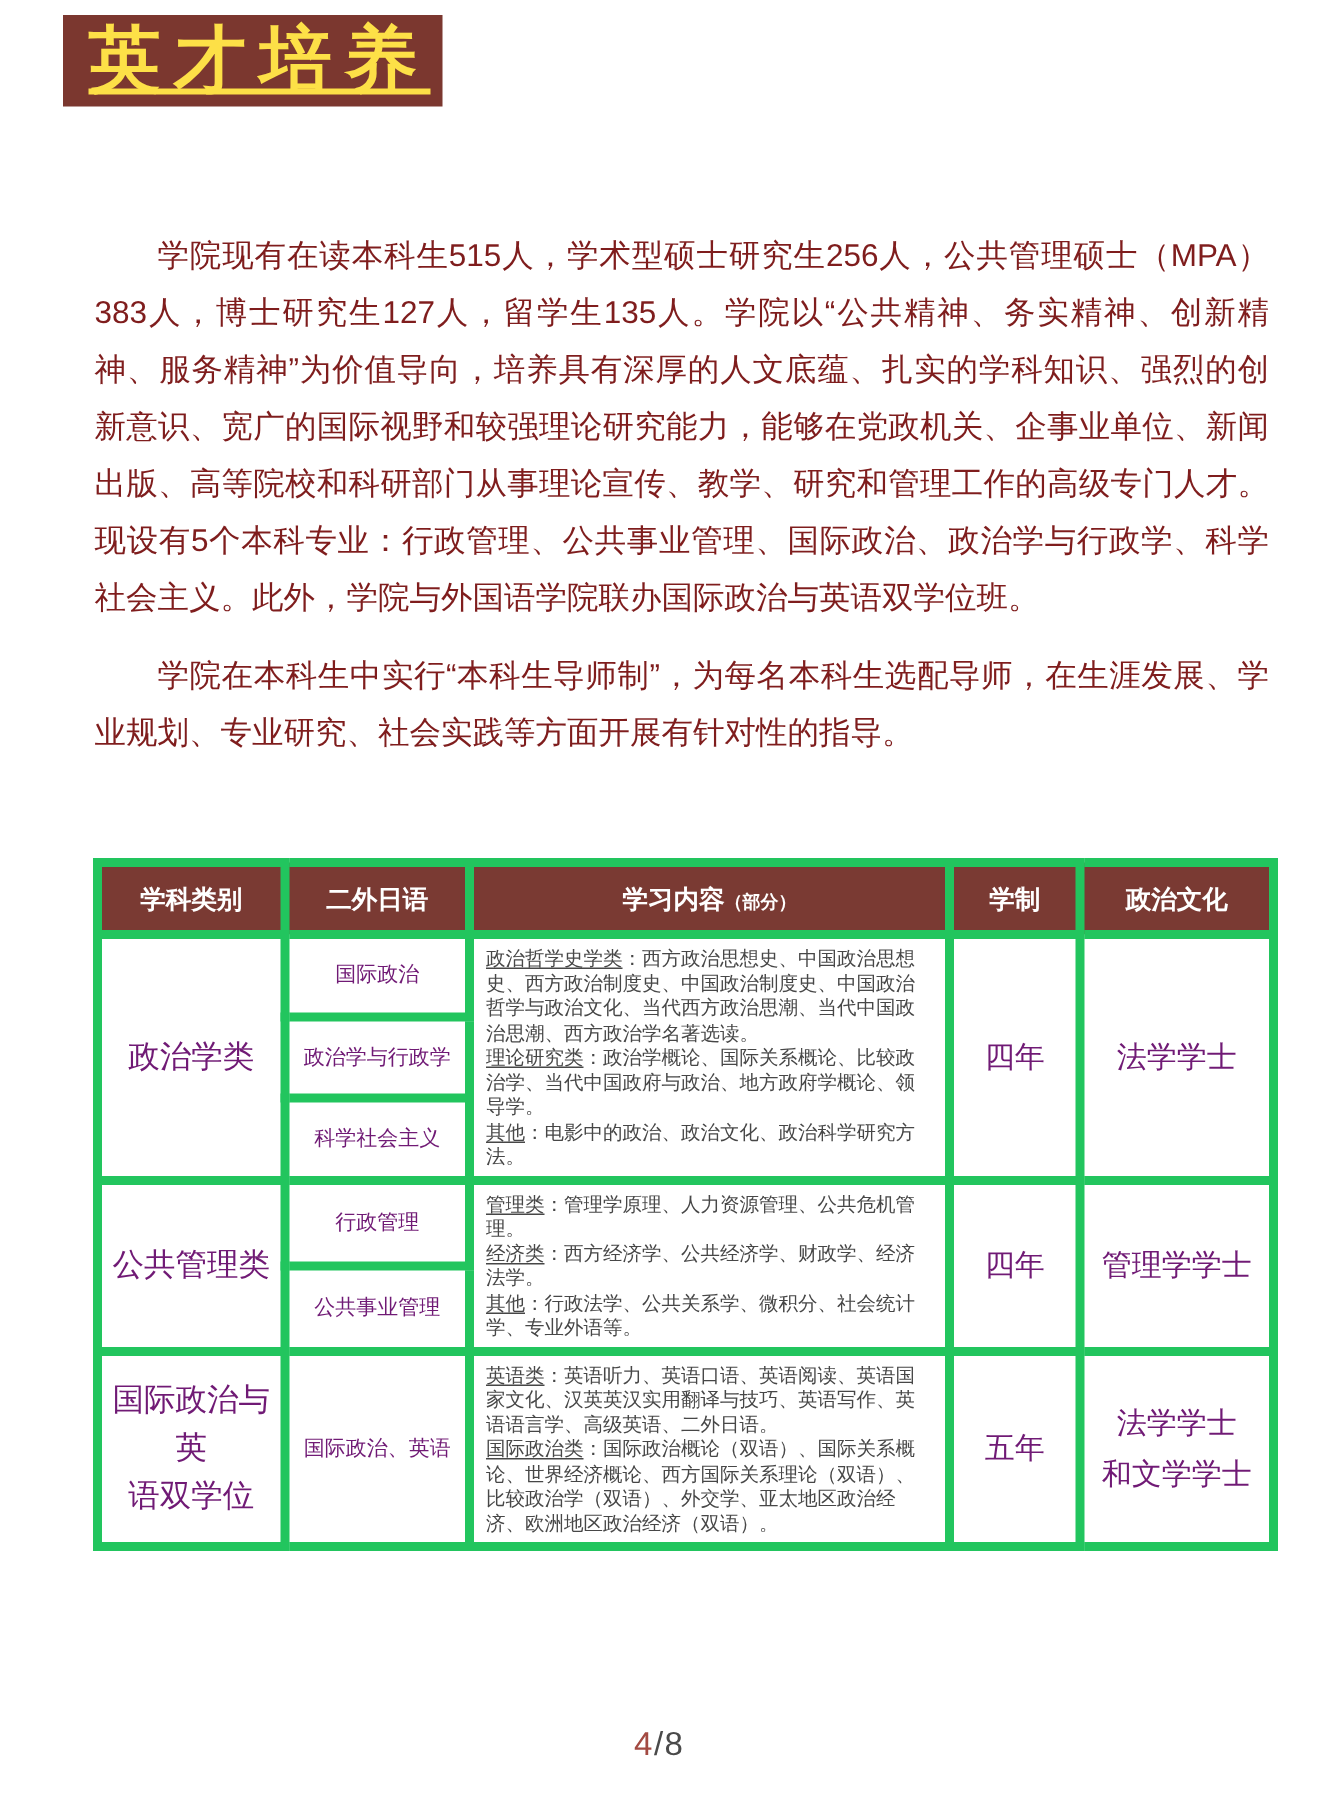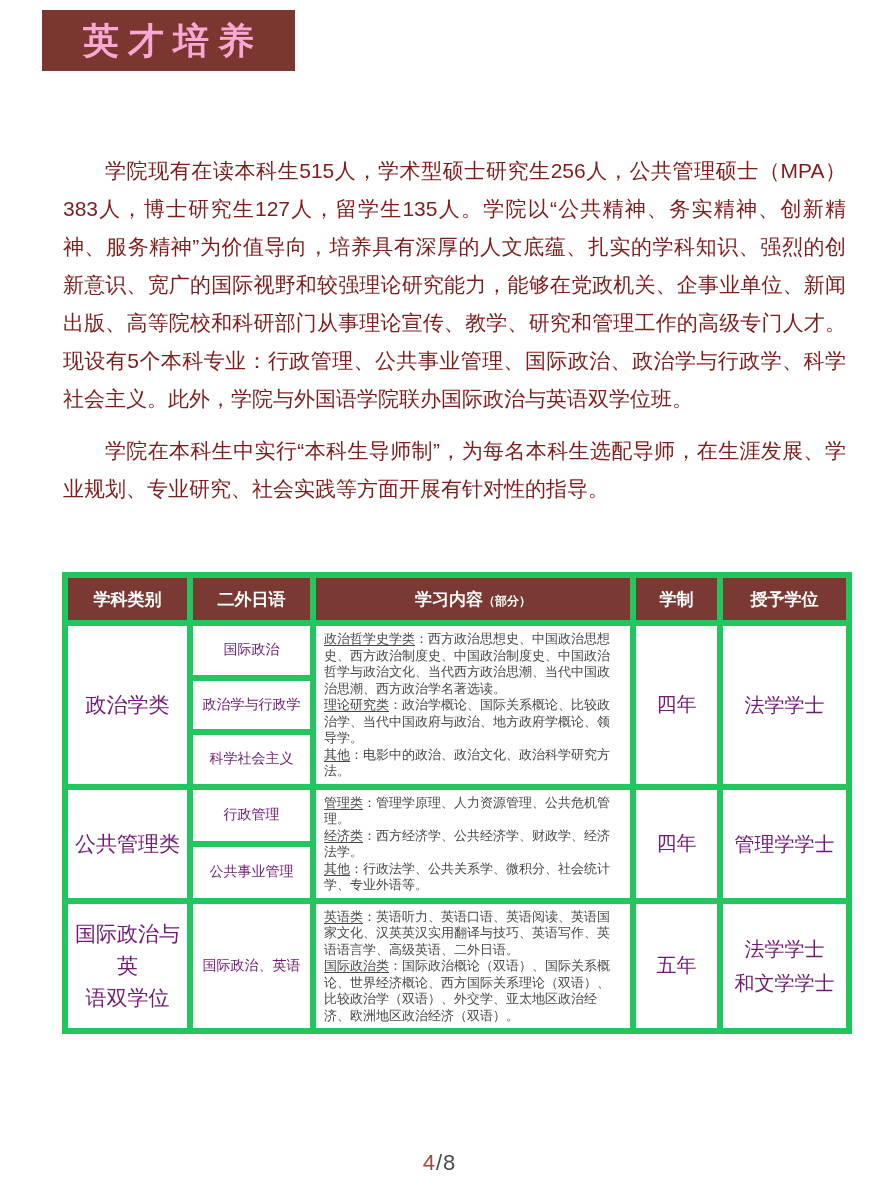--- a/index.html
+++ b/index.html
@@ -8,22 +8,22 @@
   .page {
     position:relative; width:879px; height:1201px; background:#ffffff;
     overflow:hidden; margin:0 auto;
   }
   
   .title-box {
     position:absolute; left:42px; top:10px; width:253px; height:61px;
     background:#7b372f; display:flex; align-items:center; justify-content:center;
   }
   .title-box .title-text {
-    color:#f9a8d4; font-size:36px; font-weight:bold; letter-spacing:9px;
-    padding-left:9px; line-height:1;
+    color:#fde047; font-size:48px; font-weight:bold; letter-spacing:9px;
+    padding-left:9px; line-height:1;text-decoration:underline;
   }
   
   .text-block {
     position:absolute; left:63px; top:152px; width:783px;
     color:#7f1d1d; font-size:21px; line-height:38px;
     text-align:justify;
   }
   .text-block p { text-indent:2em; }
   .text-block p + p { margin-top:14px; }
   
@@ -79,21 +79,21 @@
           <col style="width:320px">
           <col style="width:87px">
           <col style="width:129px">
       </colgroup>
       <thead>
         <tr>
           <th>学科类别</th>
           <th>二外日语</th>
           <th><span>学习内容</span><span class="note">（部分）</span></th>
           <th>学制</th>
-          <th>授予学位</th>
+          <th>政治文化</th>
         </tr>
       </thead>
       <tbody>
 
         <tr class="sub-row">
           <td class="cell-category" rowspan="3">政治学类</td>
           <td class="cell-major">国际政治</td>
           <td class="cell-content" rowspan="3">
             <div class="seg"><span class="seg-label">政治哲学史学类</span><span>：西方政治思想史、中国政治思想史、西方政治制度史、中国政治制度史、中国政治哲学与政治文化、当代西方政治思潮、当代中国政治思潮、西方政治学名著选读。</span></div>
             <div class="seg"><span class="seg-label">理论研究类</span><span>：政治学概论、国际关系概论、比较政治学、当代中国政府与政治、地方政府学概论、领导学。</span></div>

